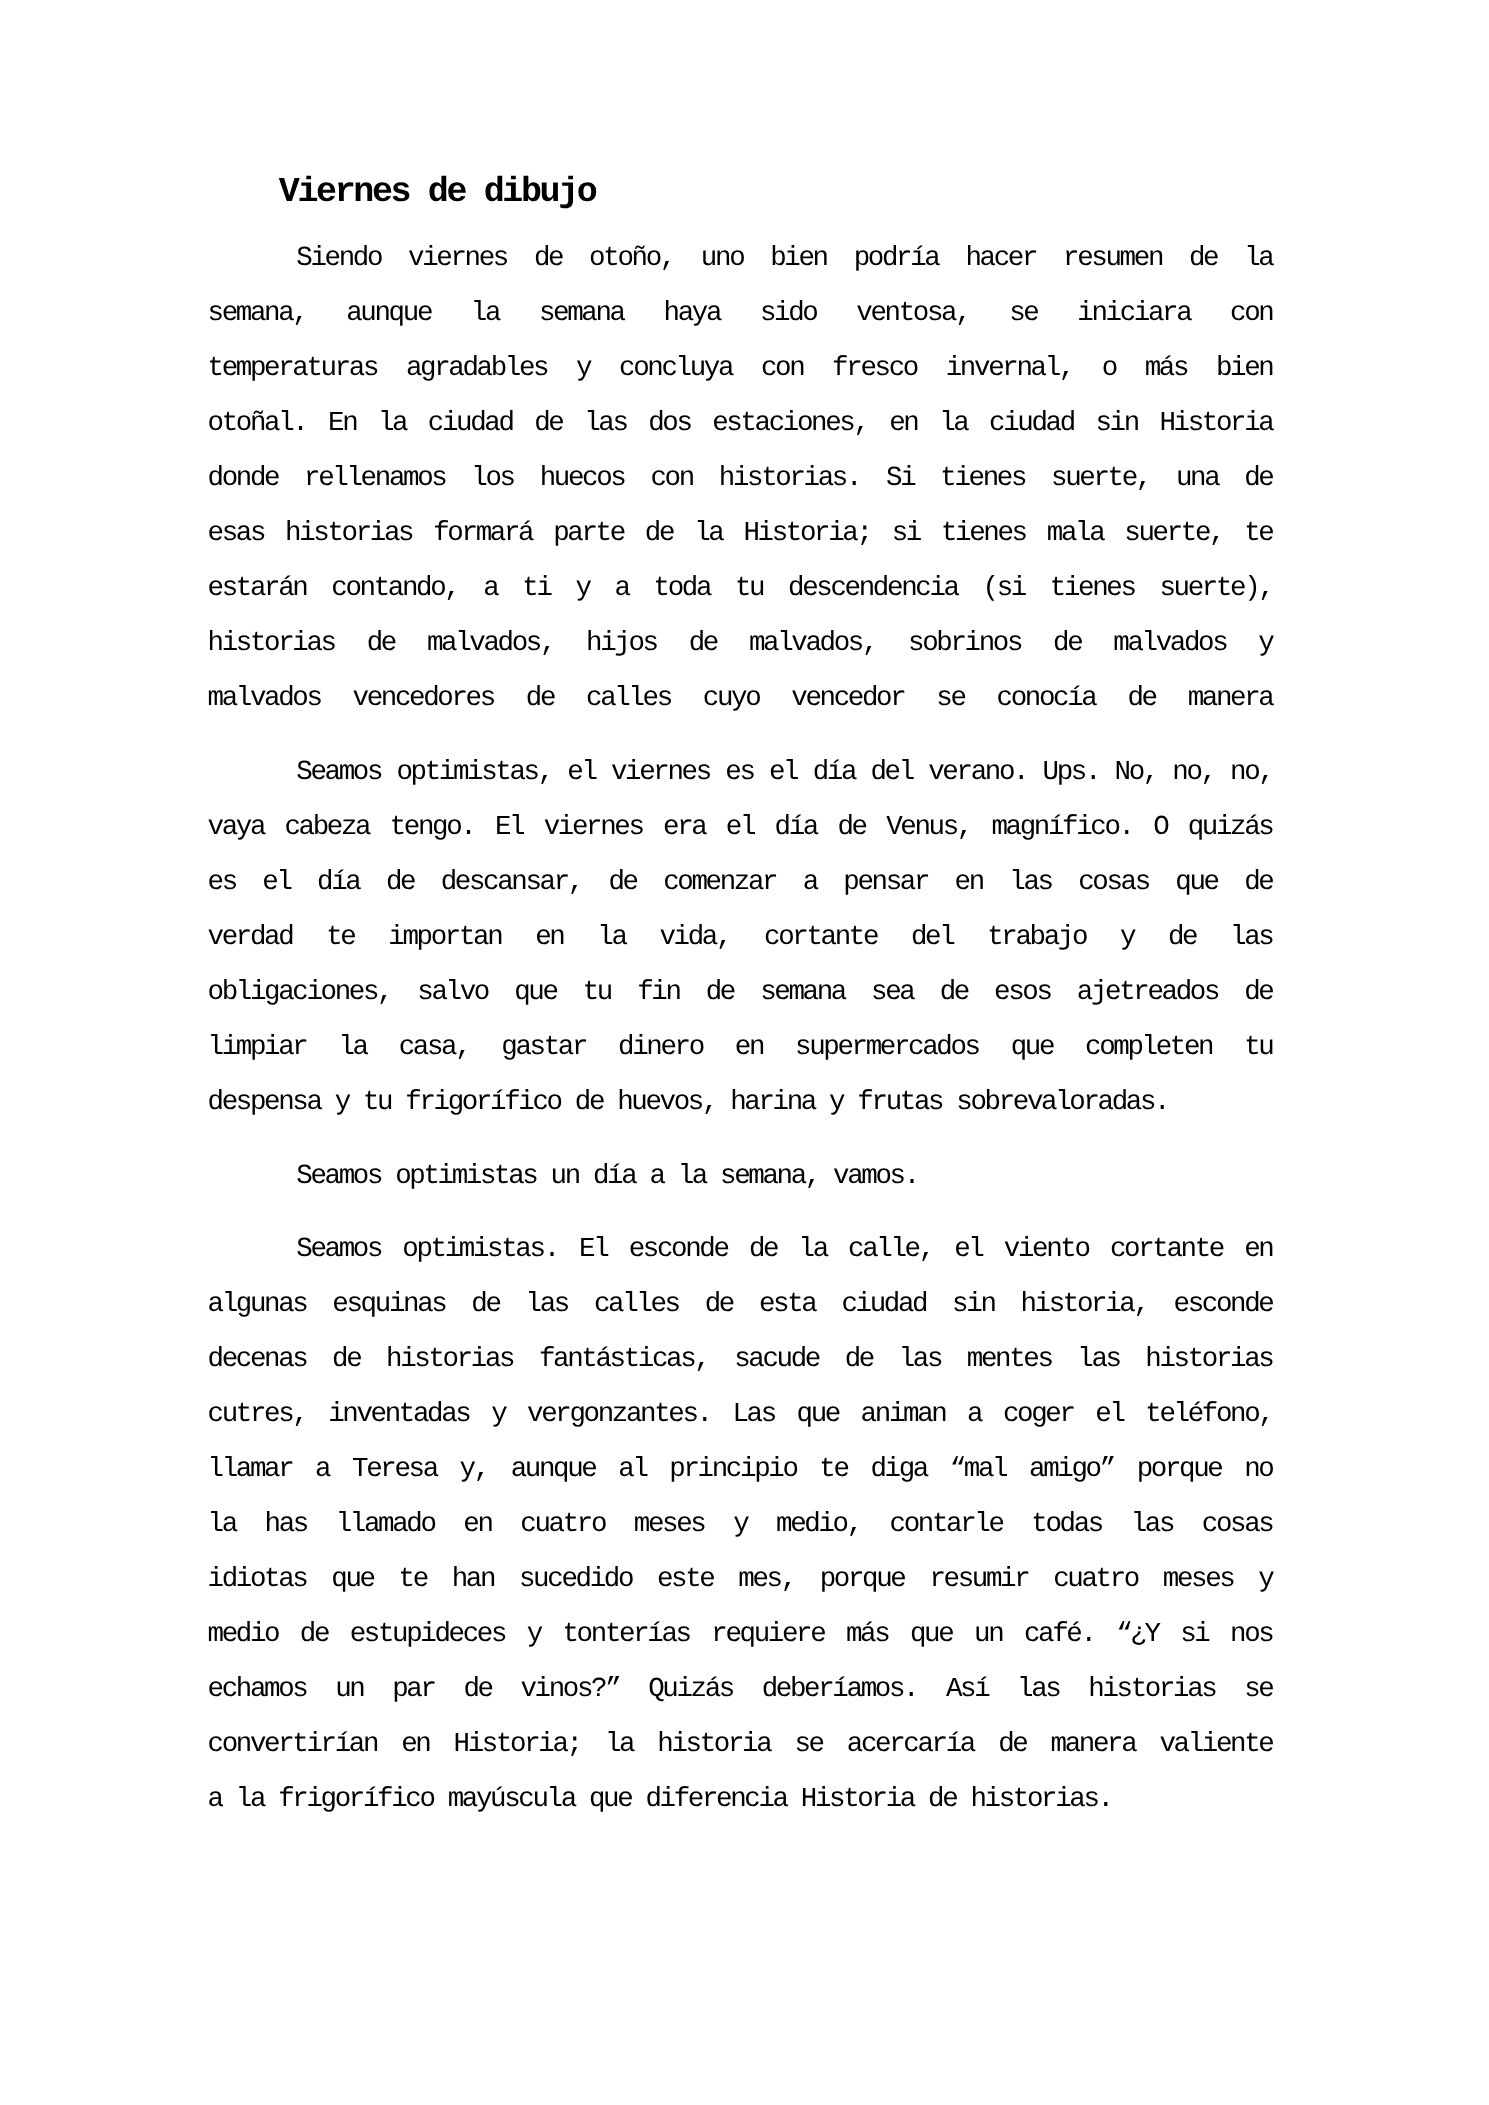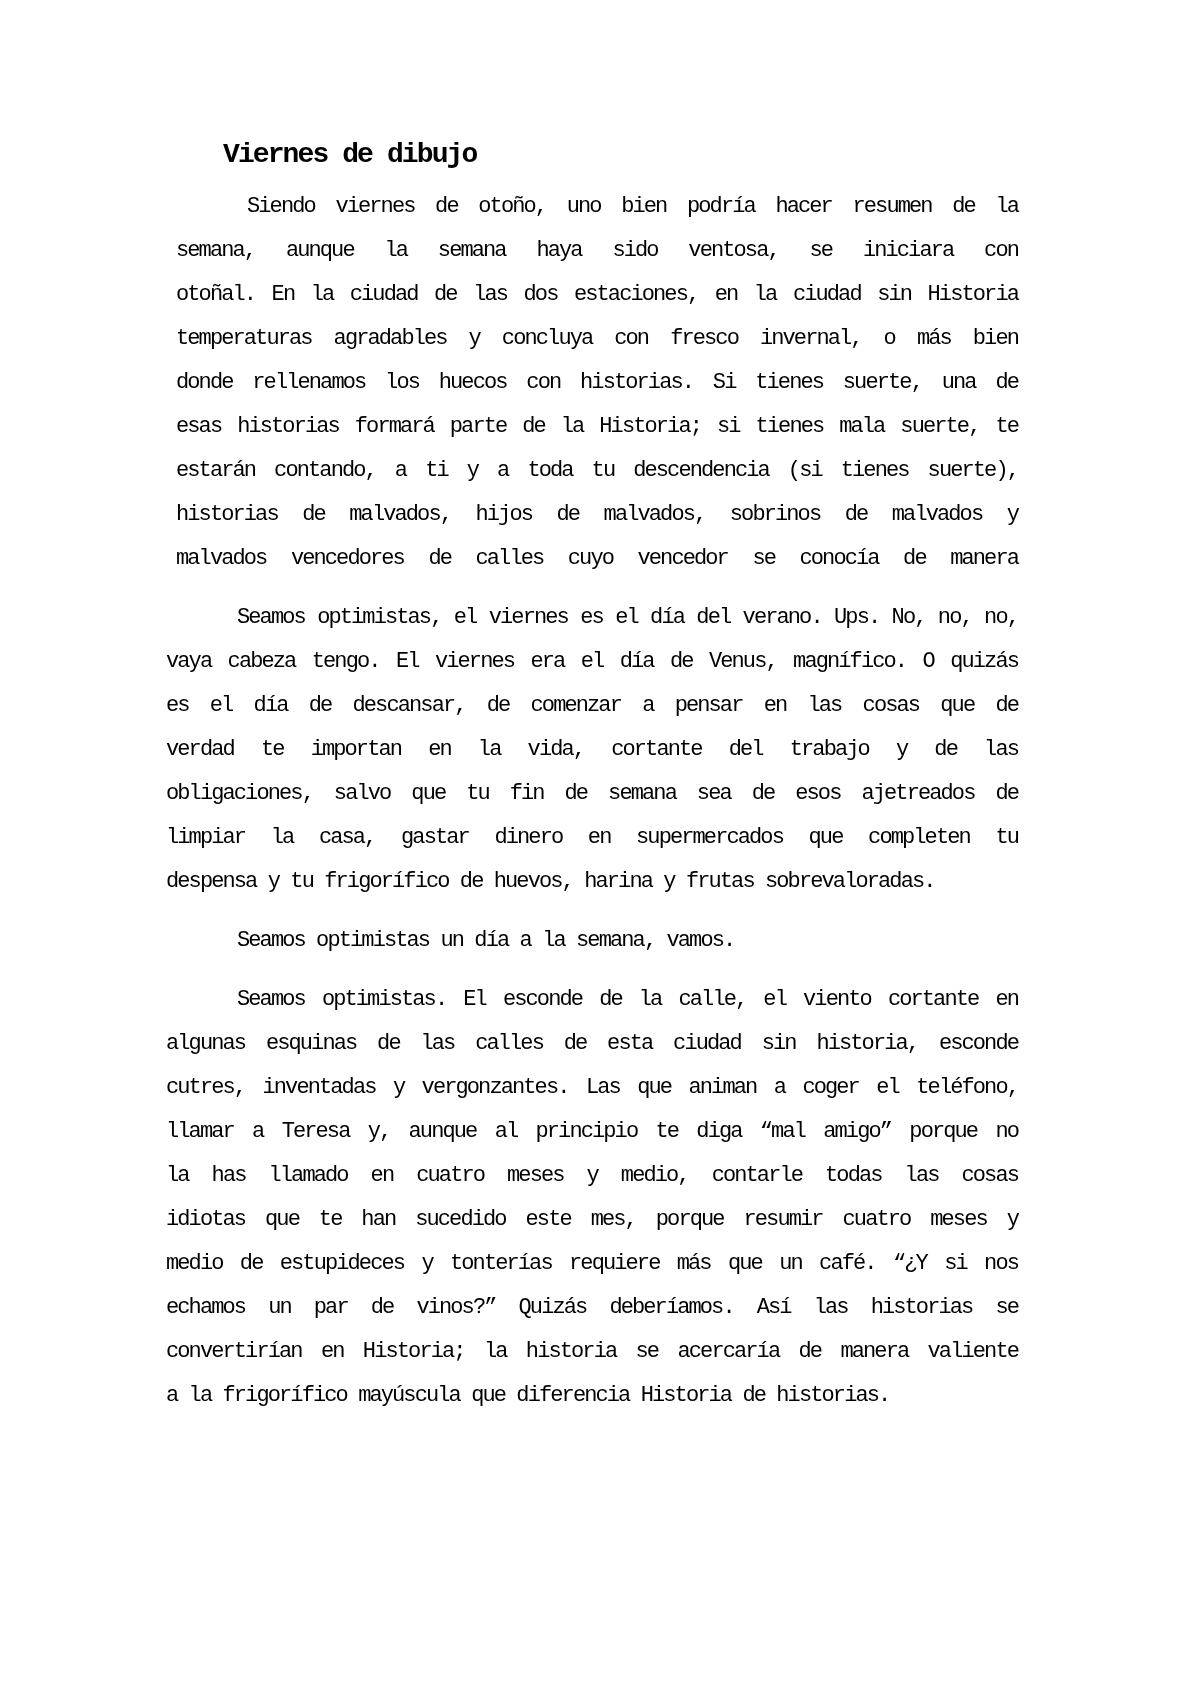--- a/index.html
+++ b/index.html
@@ -30,21 +30,20 @@
     padding-left: 57px;
     margin: 0 0 8px 0;
     font-size: 28px;
     line-height: 44px;
   }
   .para {
     margin: 15px 0 0 0;
   }
   .para.after-title {
     margin-top: 0;
-    margin-left: 10px;
   }
   .ln {
     text-align: justify;
     text-align-last: justify;
     white-space: normal;
   }
   .ln.f {
     text-indent: 71px;
   }
   .ln.l {
@@ -55,22 +54,22 @@
 <body>
 
 <div class="page">
   <div class="content">
 
     <h1 class="title">Viernes de dibujo</h1>
 
     <div class="para after-title">
       <div class="ln f">Siendo viernes de otoño, uno bien podría hacer resumen de la</div>
       <div class="ln">semana, aunque la semana haya sido ventosa, se iniciara con</div>
+      <div class="ln">temperaturas agradables y concluya con fresco invernal, o más bien</div>
       <div class="ln">otoñal. En la ciudad de las dos estaciones, en la ciudad sin Historia</div>
-      <div class="ln">temperaturas agradables y concluya con fresco invernal, o más bien</div>
       <div class="ln">donde rellenamos los huecos con historias. Si tienes suerte, una de</div>
       <div class="ln">esas historias formará parte de la Historia; si tienes mala suerte, te</div>
       <div class="ln">estarán contando, a ti y a toda tu descendencia (si tienes suerte),</div>
       <div class="ln">historias de malvados, hijos de malvados, sobrinos de malvados y</div>
       <div class="ln">malvados vencedores de calles cuyo vencedor se conocía de manera</div>
     </div>
 
     <div class="para">
       <div class="ln f">Seamos optimistas, el viernes es el día del verano. Ups. No, no, no,</div>
       <div class="ln">vaya cabeza tengo. El viernes era el día de Venus, magnífico. O quizás</div>
@@ -81,20 +80,21 @@
       <div class="ln l">despensa y tu frigorífico de huevos, harina y frutas sobrevaloradas.</div>
     </div>
 
     <div class="para">
       <div class="ln f l">Seamos optimistas un día a la semana, vamos.</div>
     </div>
 
     <div class="para">
       <div class="ln f">Seamos optimistas. El esconde de la calle, el viento cortante en</div>
       <div class="ln">algunas esquinas de las calles de esta ciudad sin historia, esconde</div>
+      <div class="ln">decenas de historias fantásticas, sacude de las mentes las historias</div>
       <div class="ln">cutres, inventadas y vergonzantes. Las que animan a coger el teléfono,</div>
       <div class="ln">llamar a Teresa y, aunque al principio te diga “mal amigo” porque no</div>
       <div class="ln">la has llamado en cuatro meses y medio, contarle todas las cosas</div>
       <div class="ln">idiotas que te han sucedido este mes, porque resumir cuatro meses y</div>
       <div class="ln">medio de estupideces y tonterías requiere más que un café. “¿Y si nos</div>
       <div class="ln">echamos un par de vinos?” Quizás deberíamos. Así las historias se</div>
       <div class="ln">convertirían en Historia; la historia se acercaría de manera valiente</div>
       <div class="ln l">a la frigorífico mayúscula que diferencia Historia de historias.</div>
     </div>
 

